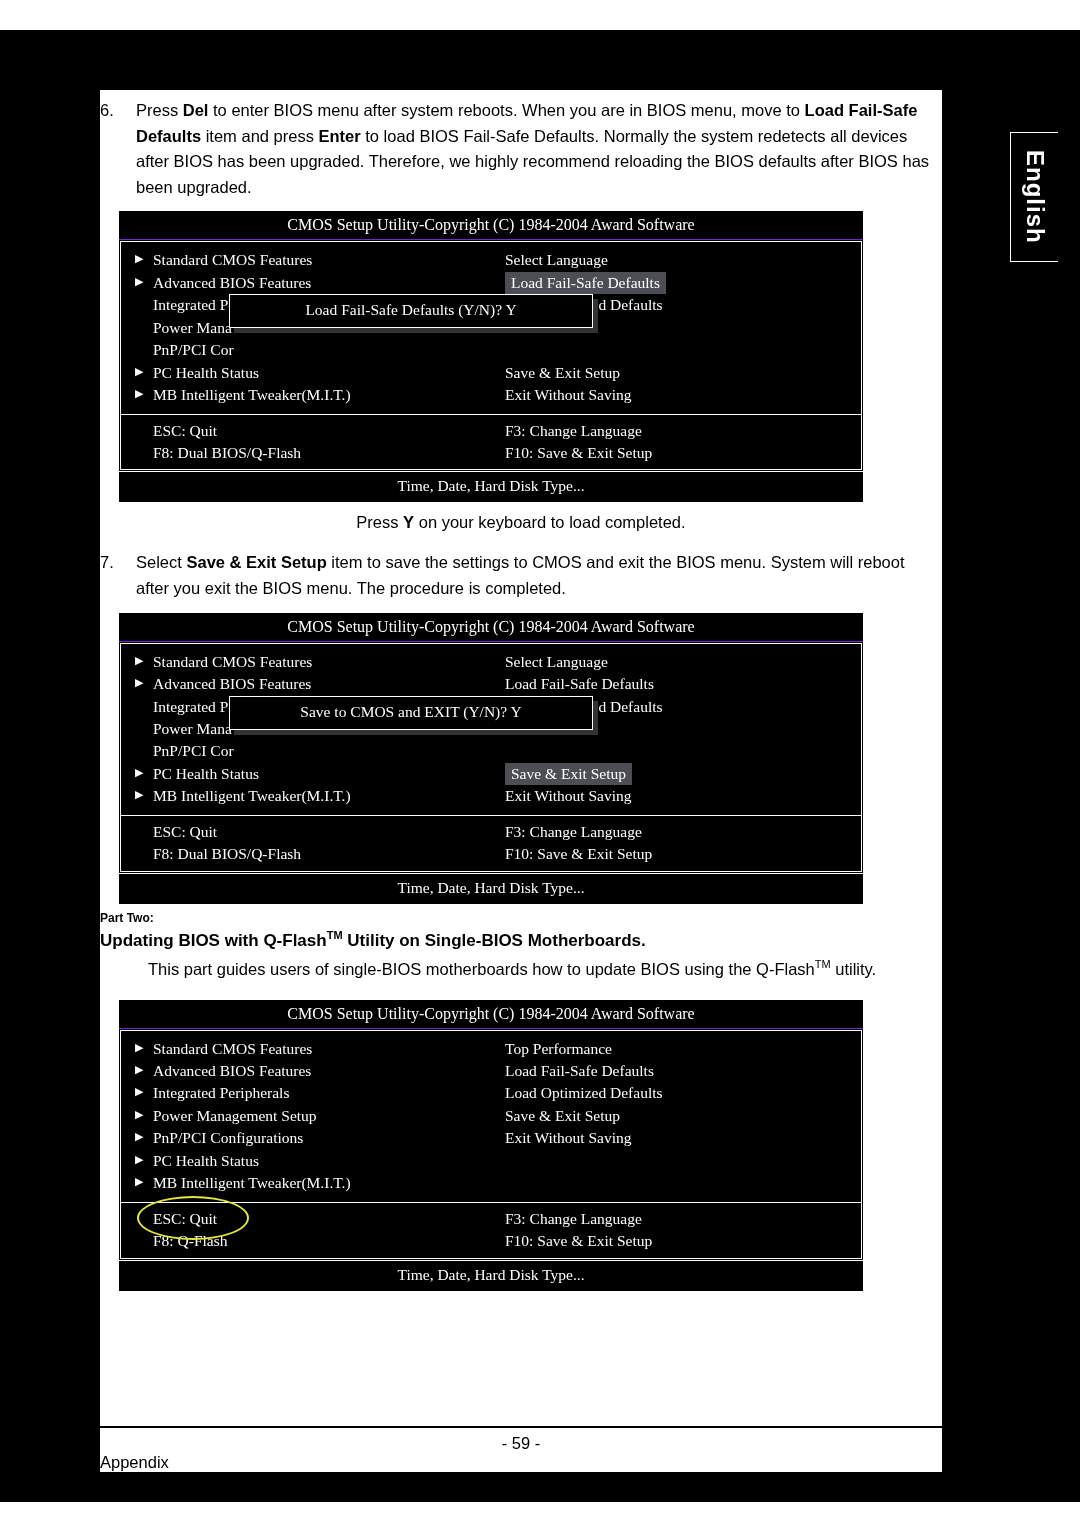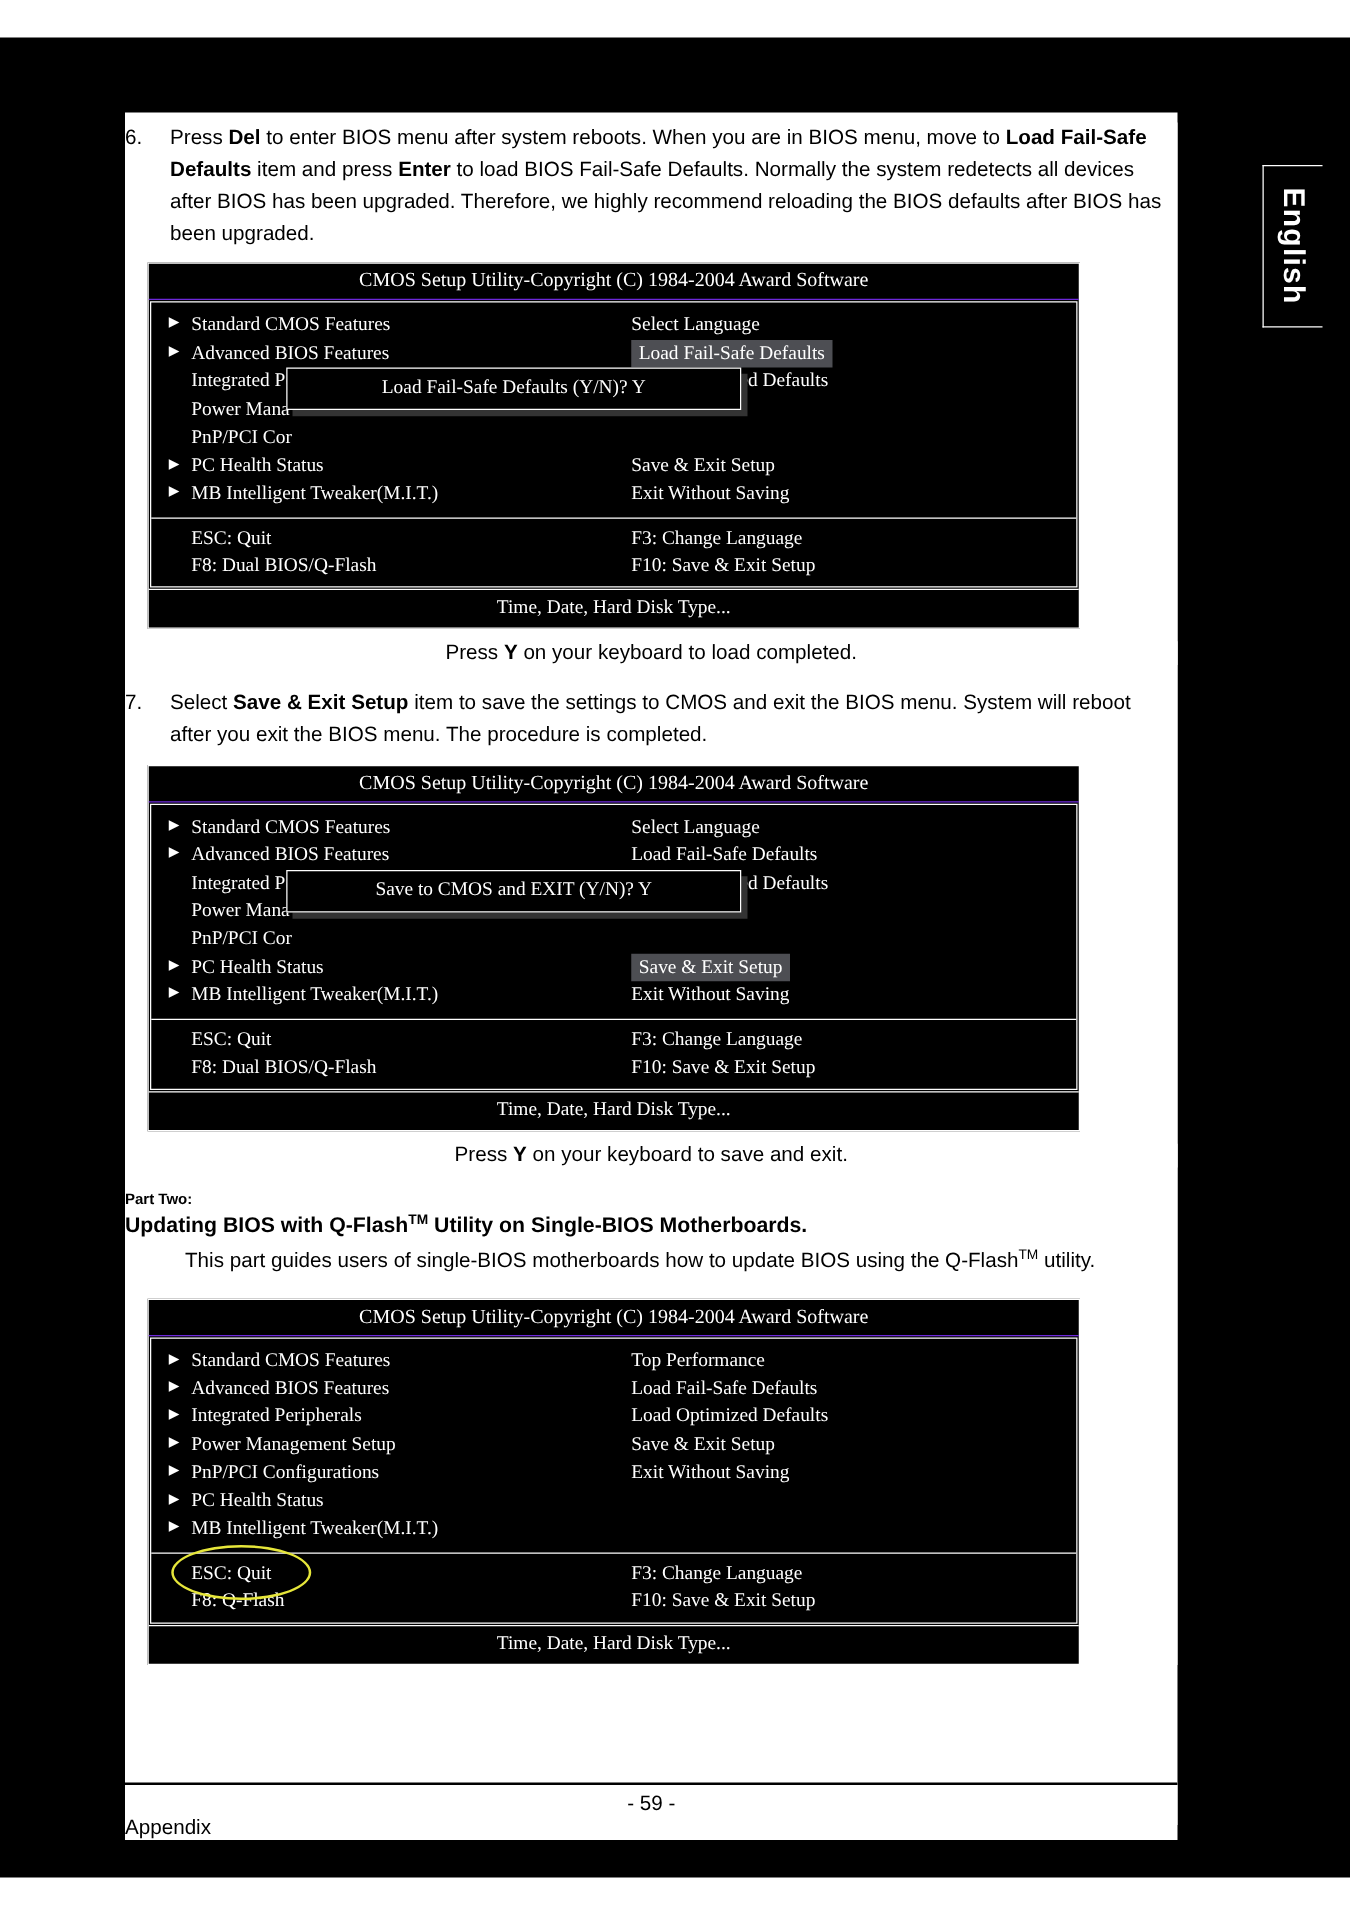--- a/index.html
+++ b/index.html
@@ -288,23 +288,20 @@
           </div>
           <div class="fc right">
             <div>F3: Change Language</div>
             <div>F10: Save &amp; Exit Setup</div>
           </div>
         </div>
       </div>
       <div class="bios-help">Time, Date, Hard Disk Type...</div>
     </div>
 
-    <div class="caption">
-      <span>Press </span><b>Y</b><span> on your keyboard to save and exit.</span>
-    </div>
 
     <div class="part-head">Part Two:</div>
     <div class="part-sub">
       <span>Updating BIOS with Q-Flash</span><span class="sup">TM</span><span> Utility on Single-BIOS Motherboards.</span>
     </div>
     <div class="para">
       <span>This part guides users of single-BIOS motherboards how to update BIOS using the Q-Flash</span><span class="sup">TM</span><span> utility.</span>
     </div>
 
     <div class="bios" style="position:relative;">

